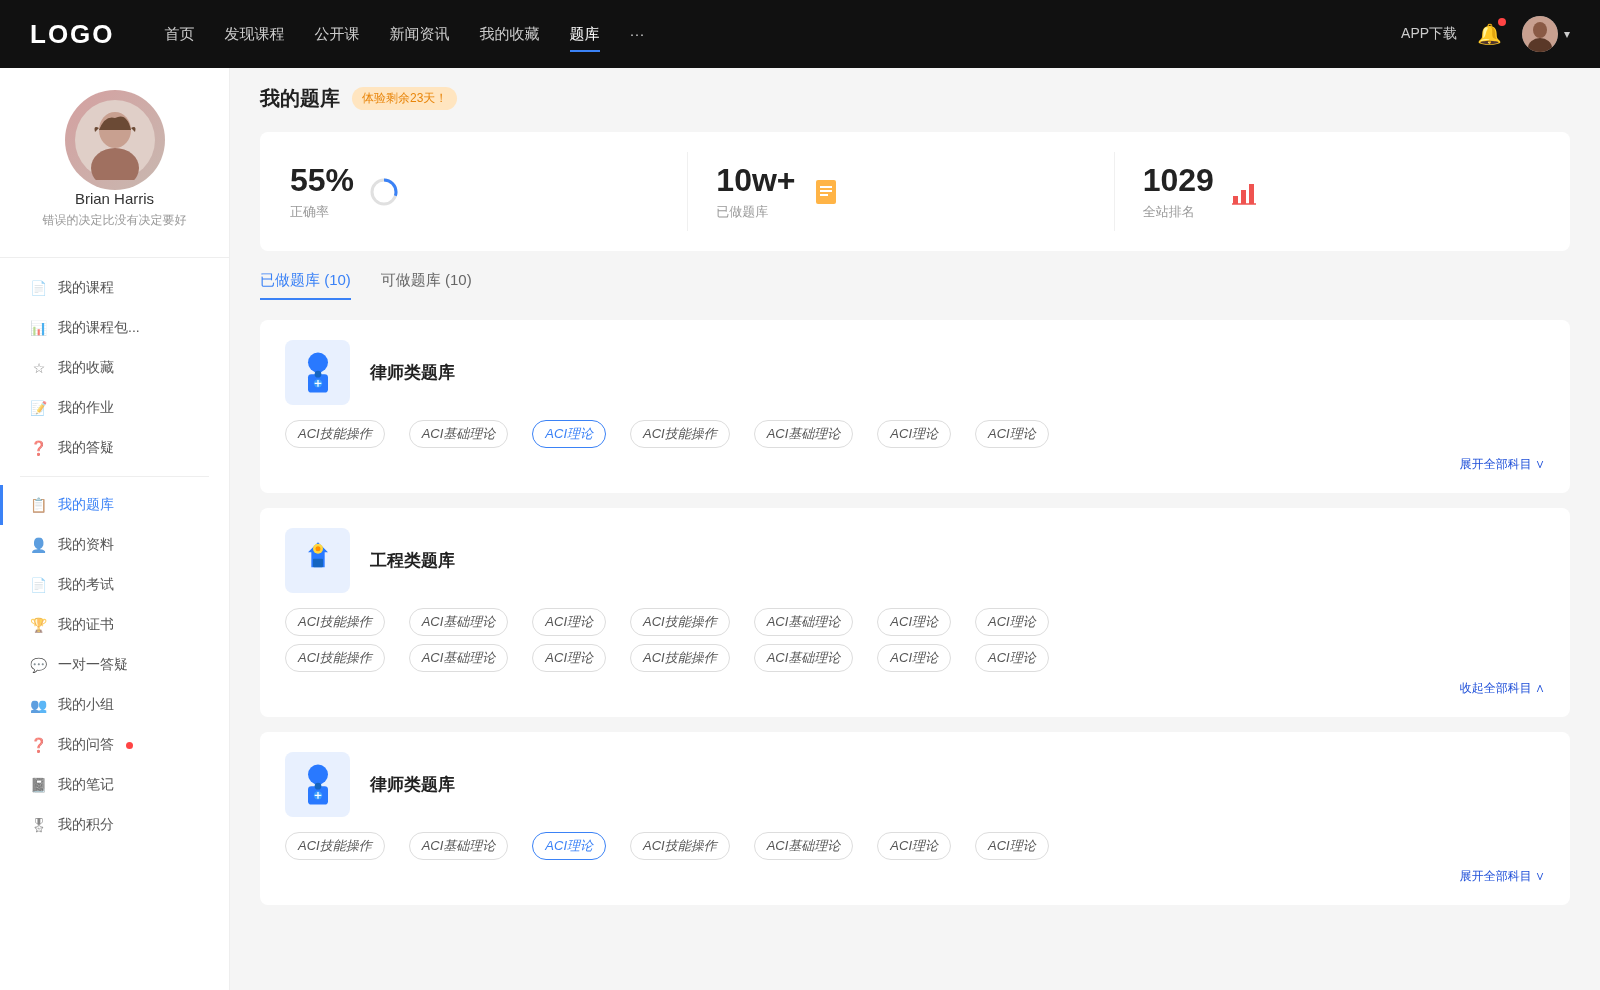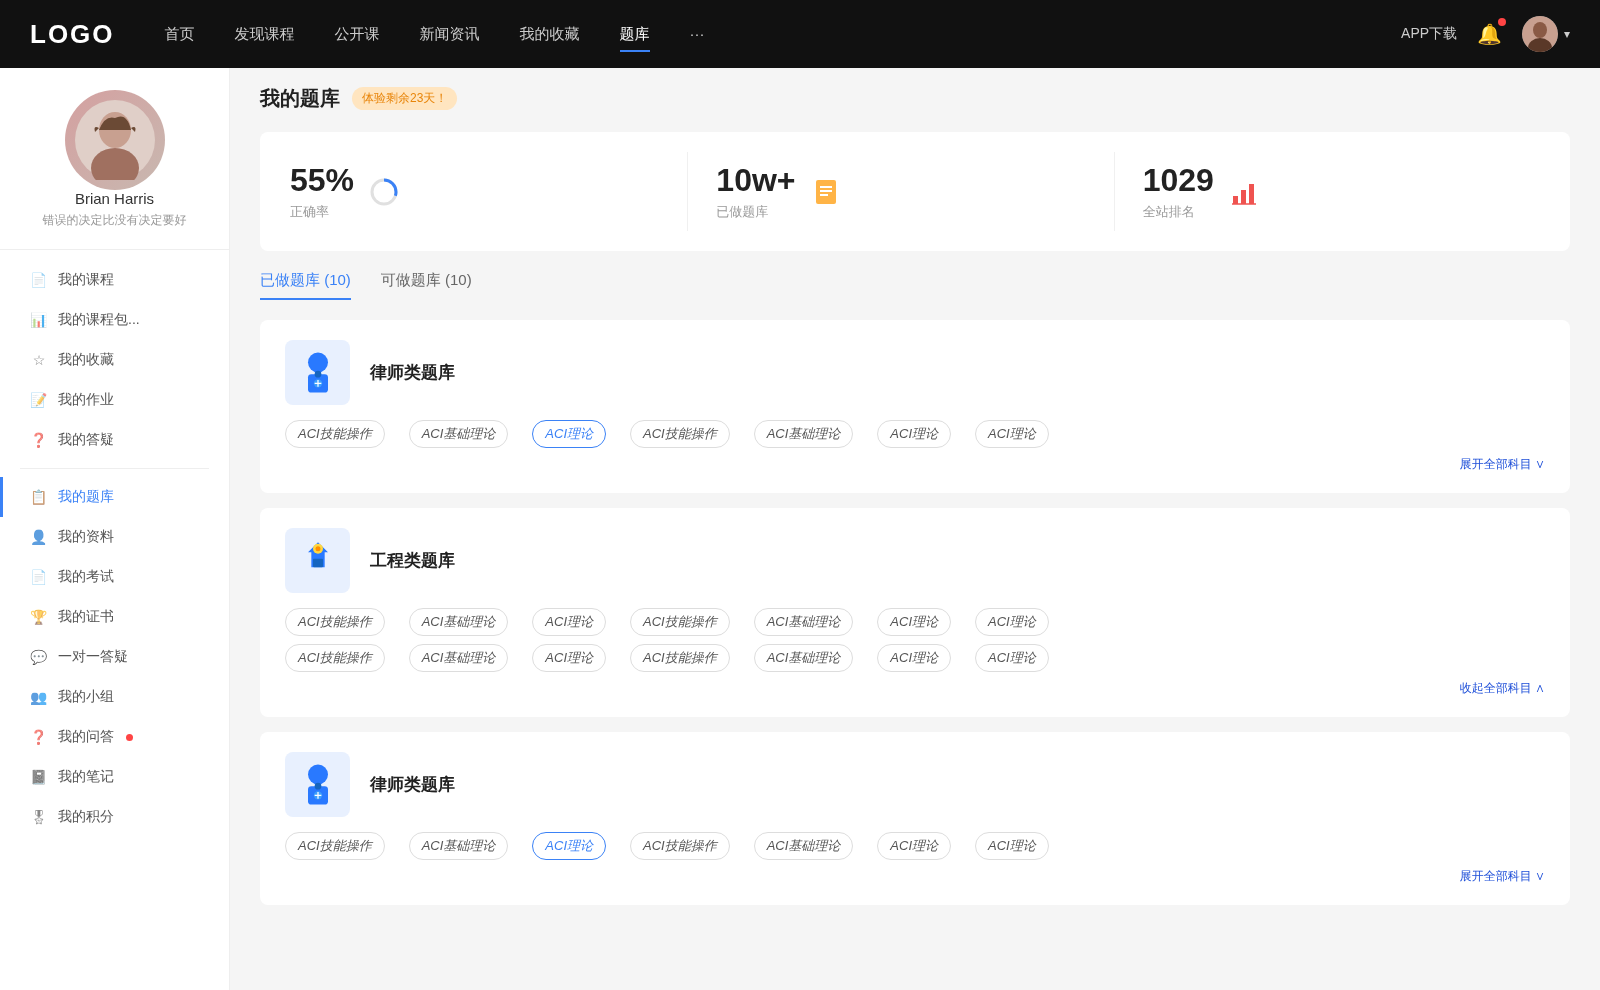--- a/index.html
+++ b/index.html
@@ -18,21 +18,21 @@
     }
     .header-logo {
       color: #fff;
       font-size: 26px;
       font-weight: bold;
       margin-right: 50px;
       letter-spacing: 2px;
     }
     .header-nav {
       display: flex;
-      gap: 40px;
+      gap: 30px;
       flex: 1;
       text-align: right;
     }
     .nav-item {
       color: #ccc;
       font-size: 15px;
       cursor: pointer;
       padding: 4px 0;
       position: relative;
     }
@@ -97,21 +97,21 @@
       width: 230px;
       background: #fff;
       padding: 30px 0 20px 0;
       flex-shrink: 0;
       border-right: 1px solid #eee;
     }
     .profile-section {
       display: flex;
       flex-direction: column;
       align-items: center;
-      padding-bottom: 20px;
+      padding-bottom: 28px;
       border-bottom: 1px solid #eee;
     }
     .profile-avatar-placeholder {
       width: 100px; height: 100px;
       border-radius: 50%;
       background: linear-gradient(135deg, #d4a0a0, #c8b8b0);
       display: flex; align-items: center; justify-content: center;
       font-size: 40px;
       color: #8a6655;
     }

